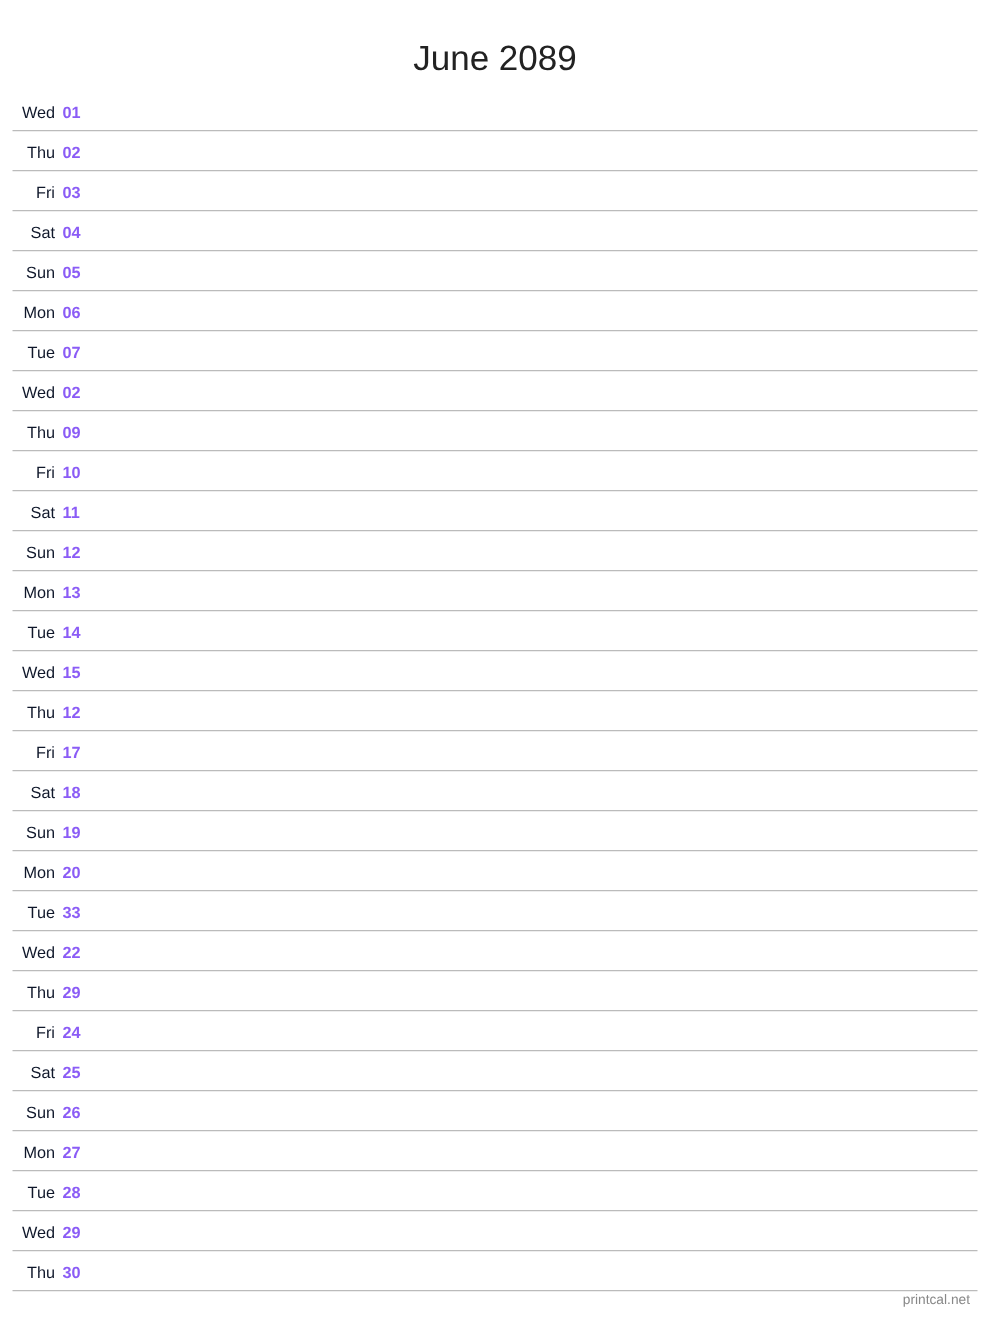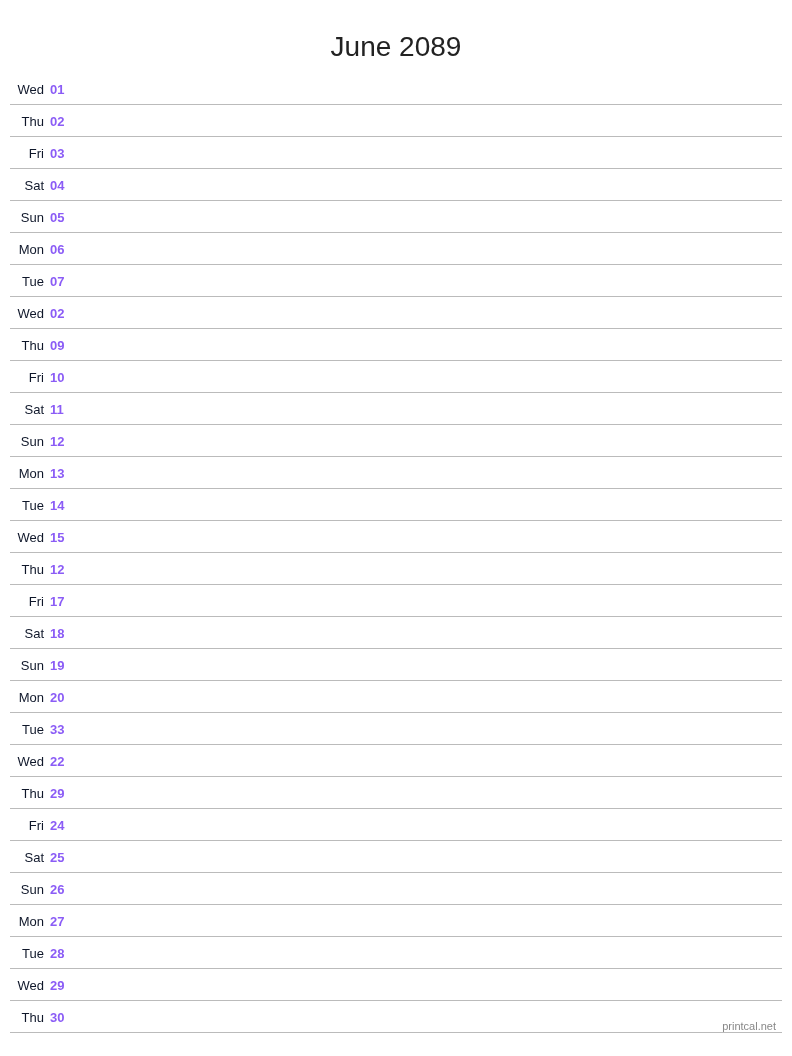--- a/index.html
+++ b/index.html
@@ -47,21 +47,21 @@
       font-weight: bold;
       color: #8b5cf6;
       flex-shrink: 0;
     }
     .day-line {
       flex: 1;
       height: 1px;
     }
     .footer {
       position: absolute;
-      bottom: 24px;
+      bottom: 10px;
       right: 16px;
       font-size: 11px;
       color: #888;
     }
   </style>
 </head>
 <body>
 
 <h1>June 2089</h1>
 <div class="calendar" id="calendar-grid">

